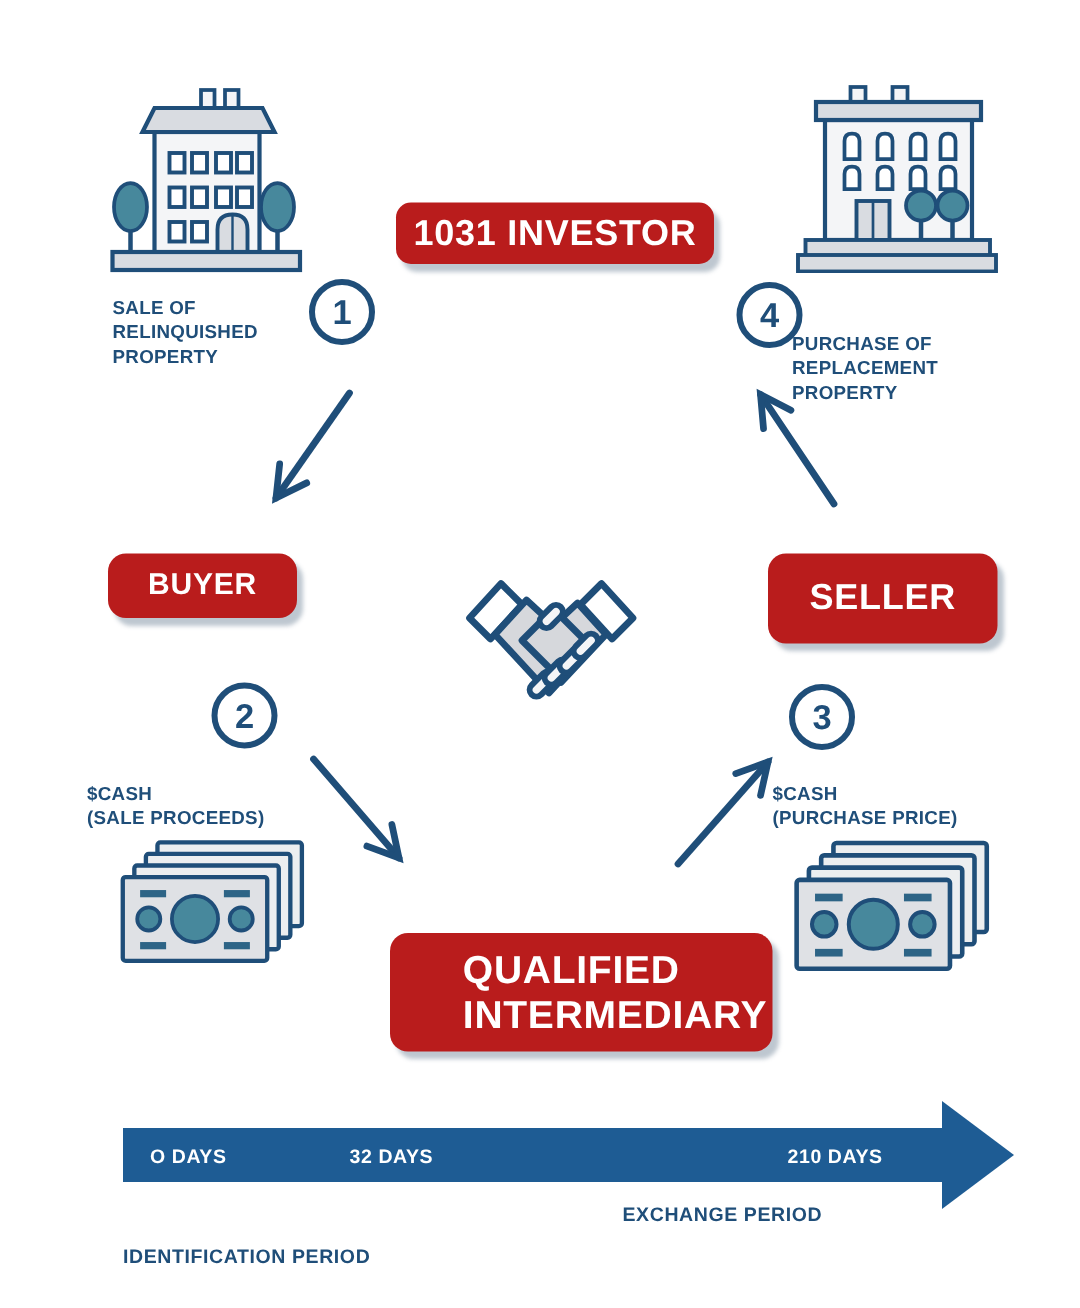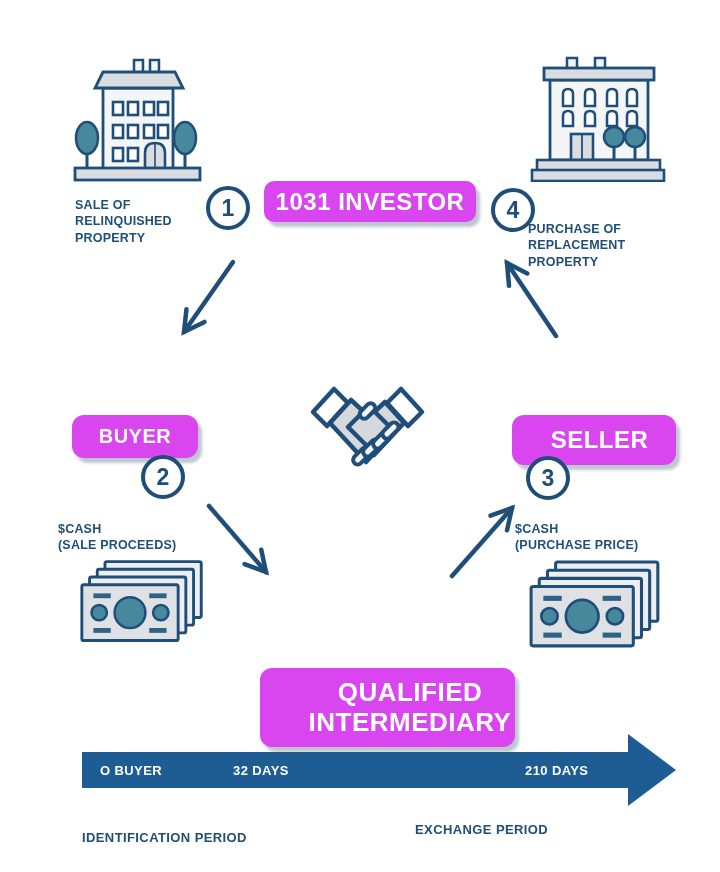--- a/index.html
+++ b/index.html
@@ -4,27 +4,27 @@
 <style>
   html,body{margin:0;padding:0;background:#ffffff;}
   .canvas{
     position:relative;width:720px;height:872px;background:#ffffff;overflow:hidden;
     font-family:"Liberation Sans",sans-serif;-webkit-font-smoothing:antialiased;
   }
   .ml{white-space:pre-line;}
   
   .badge{
     position:absolute;display:flex;align-items:center;justify-content:center;
-    background:#d946ef;color:#ffffff;font-weight:bold;text-align:center;
+    background:#b91c1c;color:#ffffff;font-weight:bold;text-align:left;
     border-radius:10px;box-shadow:4px 5px 3px rgba(110,130,150,0.45);
-    letter-spacing:0.5px;line-height:1.15;margin-top:46px;
+    letter-spacing:0.5px;line-height:1.15;
   }
   .badge.investor{left:264px;top:135px;width:212px;height:41px;font-size:24px;}
   .badge.buyer{left:72px;top:369px;width:126px;height:43px;font-size:20px;border-radius:12px;}
-  .badge.seller{left:512px;top:369px;width:153px;height:50px;font-size:24px;border-radius:12px;padding-left:11px;}
+  .badge.seller{left:512px;top:369px;width:153px;height:60px;font-size:24px;border-radius:12px;}
   .badge.qi{left:260px;top:622px;width:210px;height:79px;font-size:26px;border-radius:12px;padding-left:45px;}
   
   .numcircle{
     position:absolute;width:36px;height:36px;border:4px solid #1f4e79;border-radius:50%;
     background:#ffffff;color:#1f4e79;font-size:23px;font-weight:bold;
     display:flex;align-items:center;justify-content:center;
   }
   .numcircle.n1{left:206px;top:186px;}
   .numcircle.n2{left:141px;top:455px;}
   .numcircle.n3{left:526px;top:456px;}
@@ -58,21 +58,21 @@
     position:absolute;left:628px;top:734px;width:0;height:0;
     border-top:36px solid transparent;border-bottom:36px solid transparent;
     border-left:48px solid #1e5c94;
   }
   .tl-tick{position:absolute;color:#ffffff;font-weight:bold;font-size:13px;letter-spacing:0.4px;top:763px;}
   .tl-tick.t0{left:100px;}
   .tl-tick.t45{left:233px;}
   .tl-tick.t180{left:525px;}
   .tl-period{position:absolute;color:#1f4e79;font-weight:bold;font-size:13px;letter-spacing:0.4px;top:802px;}
   .tl-period.p1{left:82px;margin-top:28px;}
-  .tl-period.p2{left:415px;margin-top:20px;}
+  .tl-period.p2{left:415px;}
 </style>
 </head>
 <body>
 
 <div class="canvas">
 
   <svg class="arrows" width="720" height="872" viewBox="0 0 720 872">
     <defs>
       <marker id="ah" markerUnits="userSpaceOnUse" markerWidth="30" markerHeight="30" viewBox="0 0 30 30" refX="24" refY="15" orient="auto">
         <path d="M4,4 L24,15 L4,26" fill="none" stroke="#1f4e79" stroke-width="4.5" stroke-linecap="round"></path>
@@ -214,19 +214,19 @@
           <rect x="74" y="71" width="18" height="5"></rect>
       </g>
       <circle cx="54" cy="55" r="16" fill="#47889c" stroke="#1f4e79" stroke-width="2.6"></circle>
       <circle cx="22" cy="55" r="8" fill="#47889c" stroke="#1f4e79" stroke-width="2.6"></circle>
       <circle cx="86" cy="55" r="8" fill="#47889c" stroke="#1f4e79" stroke-width="2.6"></circle>
     </svg>
   </div>
 
   <div class="tl-bar"></div>
   <div class="tl-head"></div>
-  <span class="tl-tick t0">O BUYER</span>
+  <span class="tl-tick t0">O DAYS</span>
   <span class="tl-tick t45">32 DAYS</span>
   <span class="tl-tick t180">210 DAYS</span>
   <span class="tl-period p1">IDENTIFICATION PERIOD</span>
   <span class="tl-period p2">EXCHANGE PERIOD</span>
 
 </div>
 
 </body></html>

